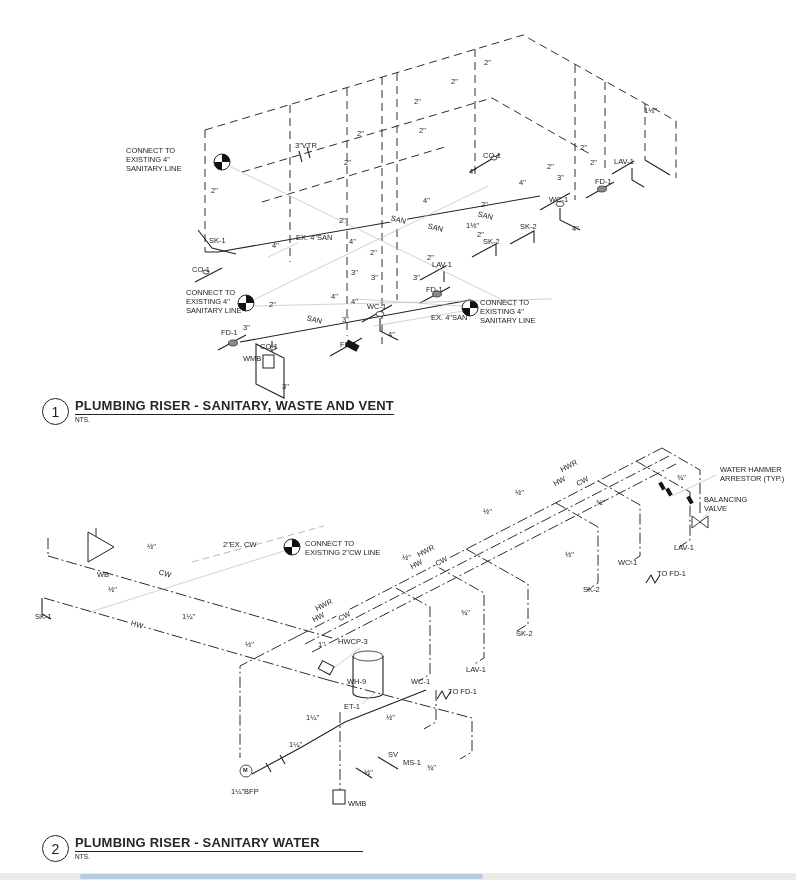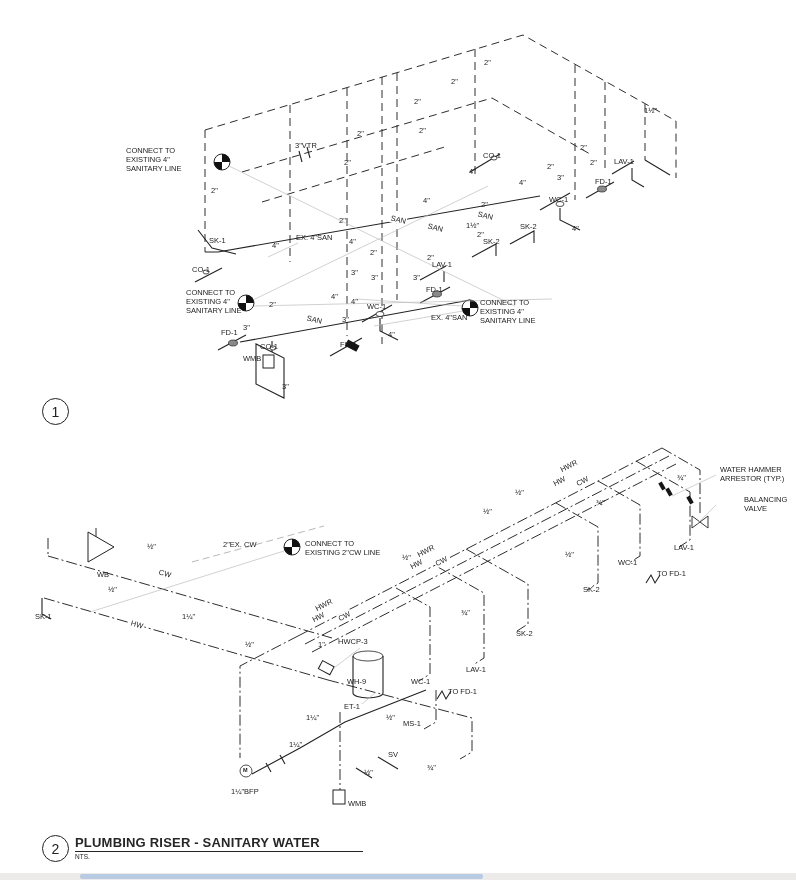--- a/index.html
+++ b/index.html
@@ -220,21 +220,21 @@
 EXISTING 4"
 SANITARY LINE</span>
       <span class="lbl" style="left: 432px; top: 260px;">LAV-1</span>
       <span class="lbl" style="left: 427px; top: 253px;">2"</span>
       <span class="lbl" style="left: 426px; top: 285px;">FD-1</span>
       <span class="lbl" style="left: 282px; top: 382px;">3"</span>
     </div>
   <div class="labels">
       <span class="lbl pre" style="left: 720px; top: 465px;">WATER HAMMER
 ARRESTOR (TYP.)</span>
-      <span class="lbl pre" style="left: 744px; top: 495px;">BALANCING
+      <span class="lbl pre" style="left: 704px; top: 495px;">BALANCING
 VALVE</span>
       <span class="lbl" style="left: 677px; top: 473px;">¾"</span>
       <span class="lbl" style="left: 596px; top: 498px;">¾"</span>
       <span class="lbl" style="left: 674px; top: 543px;">LAV-1</span>
       <span class="lbl" style="left: 618px; top: 558px;">WC-1</span>
       <span class="lbl" style="left: 657px; top: 569px;">TO FD-1</span>
       <span class="lbl" style="left: 583px; top: 585px;">SK-2</span>
       <span class="lbl" style="left: 565px; top: 550px;">½"</span>
       <span class="lbl inl" style="left: 560px; top: 466px; transform: rotate(-27deg);">HWR</span>
       <span class="lbl inl" style="left: 553px; top: 480px; transform: rotate(-27deg);">HW</span>
@@ -261,34 +261,38 @@
       <span class="lbl" style="left: 245px; top: 640px;">½"</span>
       <span class="lbl" style="left: 461px; top: 608px;">¾"</span>
       <span class="lbl" style="left: 516px; top: 629px;">SK-2</span>
       <span class="lbl" style="left: 318px; top: 640px;">1"</span>
       <span class="lbl" style="left: 338px; top: 637px;">HWCP-3</span>
       <span class="lbl" style="left: 347px; top: 677px;">WH-9</span>
       <span class="lbl" style="left: 344px; top: 702px; text-align: right;">ET-1</span>
       <span class="lbl" style="left: 411px; top: 677px;">WC-1</span>
       <span class="lbl" style="left: 448px; top: 687px;">TO FD-1</span>
       <span class="lbl" style="left: 466px; top: 665px;">LAV-1</span>
-      <span class="lbl" style="left: 403px; top: 719px; text-align: right;">MS-1</span>
+      <span class="lbl" style="left: 403px; top: 758px; text-align: right;">MS-1</span>
       <span class="lbl" style="left: 306px; top: 713px;">1¼"</span>
       <span class="lbl" style="left: 386px; top: 713px;">½"</span>
       <span class="lbl" style="left: 289px; top: 740px;">1¼"</span>
       <span class="lbl" style="left: 388px; top: 750px;">SV</span>
       <span class="lbl" style="left: 427px; top: 763px;">¾"</span>
       <span class="lbl" style="left: 364px; top: 768px;">½"</span>
       <span class="lbl sym" style="left: 243px; top: 767px;">M</span>
       <span class="lbl" style="left: 231px; top: 787px;">1¼"BFP</span>
       <span class="lbl" style="left: 348px; top: 799px;">WMB</span>
     </div>
 
   <div class="titleblk" id="tb1" style="left:42px;top:398px">
     <div class="tb-circle">1</div>
+    <div class="tb-right">
+      <div class="tb-title">PLUMBING RISER - SANITARY, WASTE AND VENT</div>
+      <div class="tb-scale">NTS.</div>
+    </div>
   </div>
 
   <div class="titleblk" id="tb2" style="left:42px;top:835px">
     <div class="tb-circle">2</div>
     <div class="tb-right">
       <div class="tb-title">PLUMBING RISER - SANITARY WATER</div>
       <div class="tb-scale">NTS.</div>
     </div>
   </div>
 

